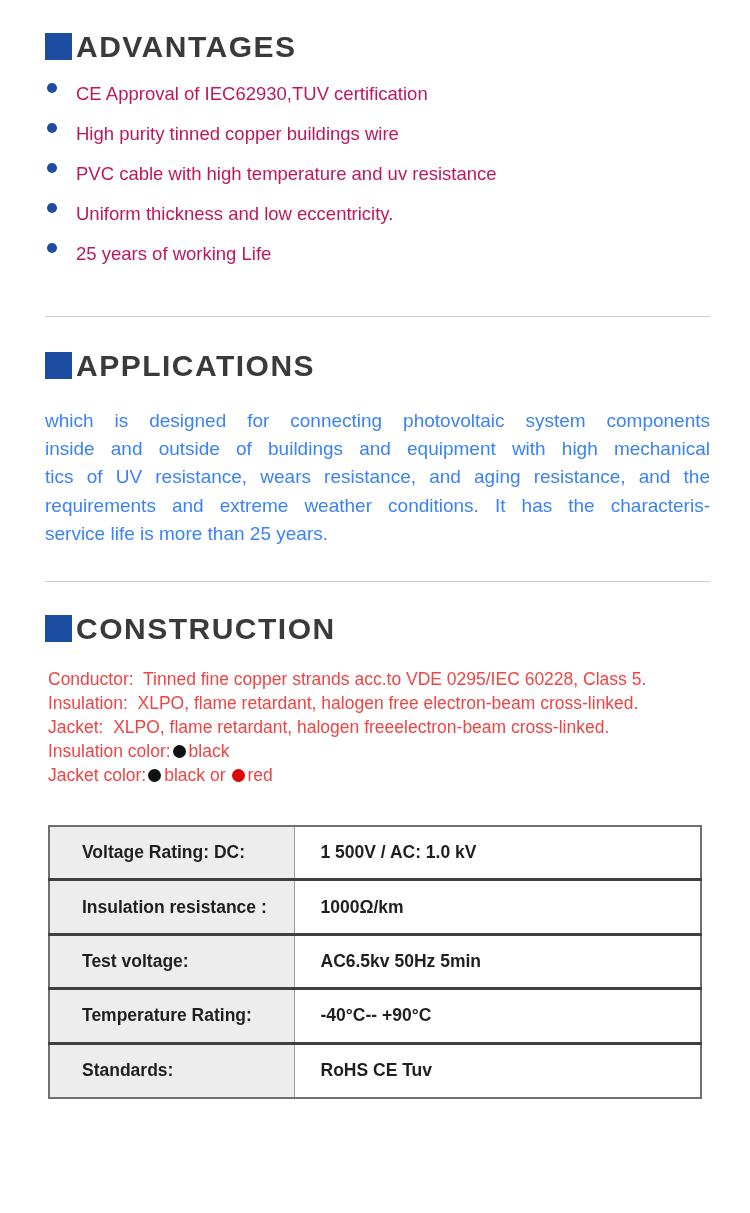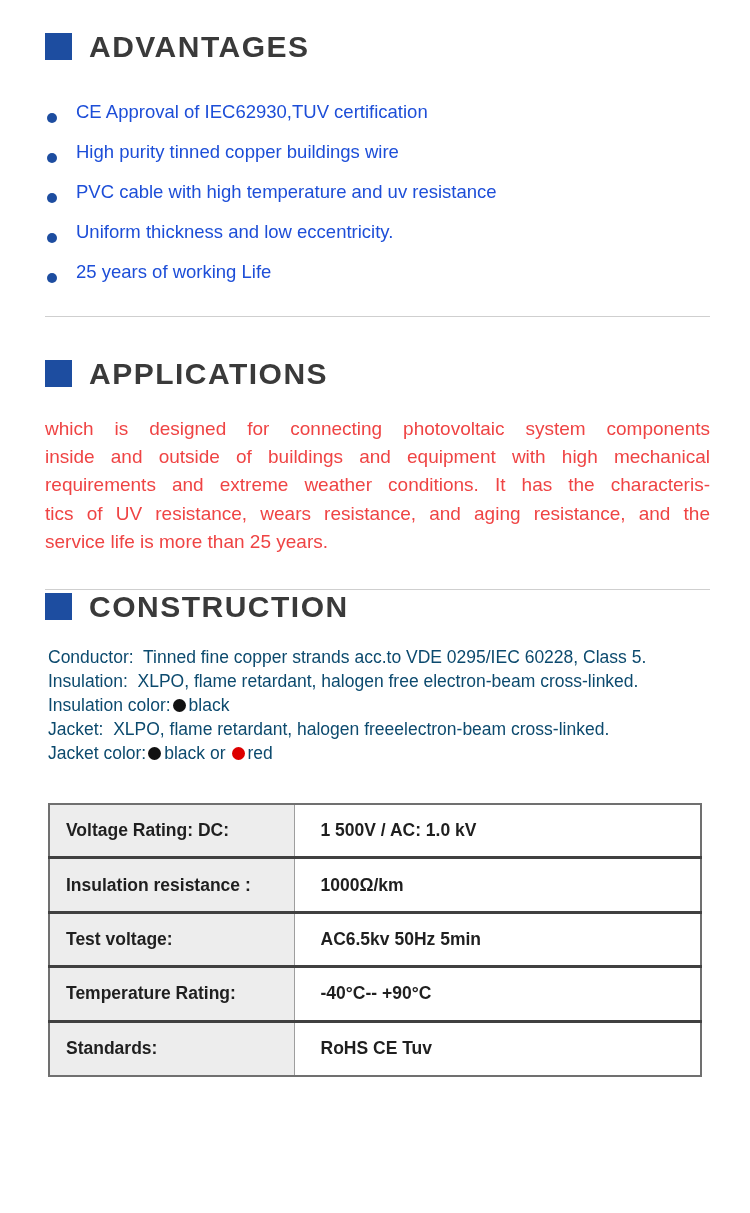--- a/index.html
+++ b/index.html
@@ -8,73 +8,73 @@
     position: relative;
     width: 750px;
     height: 1213px;
     background: #ffffff;
     font-family: "Liberation Sans", "DejaVu Sans", sans-serif;
     overflow: hidden;
   }
   .inner { padding: 30px 40px 0 45px; }
 
   
-  .sec-head { display: flex; align-items: center; gap: 17px; }
+  .sec-head { display: flex; align-items: center; gap: 4px; }
   .sec-head .sq {
     width: 27px; height: 27px;
     background: #1d4da0;
     flex: 0 0 auto;
   }
   .sec-head h1 {
     font-size: 30px;
     font-weight: 800;
     letter-spacing: 1.5px;
     color: #3a3a3a;
     line-height: 1;
     padding-top: 2px;
   }
 
   
   .adv-list { list-style: none; margin-top: 21px; }
   .adv-list li {
-    display: flex; align-items: flex-end;
+    display: flex; align-items: flex-start;
     height: 40px;
     font-size: 18.5px;
-    color: #1d4ed8;
+    color: #be185d;
   }
   .adv-list .dot {
     width: 10px; height: 10px; border-radius: 50%;
     background: #1d4da0;
     margin: 0 19px 0 2px;
     flex: 0 0 auto;
   }
 
   .divider {
     border: none;
     border-top: 1px solid #cfcfcf;
     margin: 33px 0 0 0;
   }
 
   
   .para { margin-top: 26px; }
   .para .pline {
     font-size: 19px;
     line-height: 28.2px;
-    color: #ef4444;
+    color: #3b82f6;
     text-align: justify;
     text-align-last: justify;
   }
   .para .pline.last { text-align-last: left; }
 
   
   .cons { margin-top: 24px; margin-left: 3px; }
   .cons .cline {
     font-size: 17.5px;
     line-height: 23.9px;
-    color: #0c4a6e;
+    color: #ef4444;
     white-space: pre-wrap;
   }
   .cdot {
     display: inline-block;
     width: 13px; height: 13px; border-radius: 50%;
     vertical-align: -1px;
     margin: 0 3px 0 2px;
   }
 
   
@@ -90,21 +90,21 @@
     font-size: 17.5px;
     font-weight: bold;
     color: #1f1f1f;
     border-top: 3px solid #404040;
     vertical-align: middle;
   }
   .spec-table tr:first-child td { border-top: none; }
   .spec-table td.lbl {
     width: 245px;
     background: #ededed;
-    padding-left: 16px;
+    padding-left: 32px;
     border-right: 1px solid #9e9e9e;
   }
   .spec-table td.val {
     background: #ffffff;
     padding-left: 26px;
     border-radius: 21px;
   }
 </style>
 </head>
 <body>
@@ -136,46 +136,46 @@
         </li>
         <li>
           <span class="dot"></span>
           <span>25 years of working Life</span>
         </li>
       </ul>
     </section>
 
     <hr class="divider">
 
-    <section style="margin-top:40px;">
+    <section style="margin-top:32px;">
       <div class="sec-head">
         <span class="sq"></span>
         <h1>APPLICATIONS</h1>
       </div>
       <div class="para">
         <div class="pline">which is designed for connecting photovoltaic system components</div>
         <div class="pline">inside and outside of buildings and equipment with high mechanical</div>
+        <div class="pline">tics of UV resistance, wears resistance, and aging resistance, and the</div>
         <div class="pline">requirements and extreme weather conditions. It has the characteris-</div>
-        <div class="pline">tics of UV resistance, wears resistance, and aging resistance, and the</div>
         <div class="pline last">service life is more than 25 years.</div>
       </div>
     </section>
 
     <hr class="divider">
 
-    <section style="">
+    <section style="margin-top:30px;">
       <div class="sec-head">
         <span class="sq"></span>
         <h1>CONSTRUCTION</h1>
       </div>
       <div class="cons">
         <div class="cline">Conductor:  Tinned fine copper strands acc.to VDE 0295/IEC 60228, Class 5.</div>
         <div class="cline">Insulation:  XLPO, flame retardant, halogen free electron-beam cross-linked.</div>
+        <div class="cline">Jacket:  XLPO, flame retardant, halogen freeelectron-beam cross-linked.</div>
         <div class="cline"><span>Insulation color:</span><span class="cdot" style="background-color: rgb(17, 17, 17);"></span><span>black</span></div>
-        <div class="cline">Jacket:  XLPO, flame retardant, halogen freeelectron-beam cross-linked.</div>
         <div class="cline"><span>Jacket color:</span><span class="cdot" style="background-color: rgb(17, 17, 17);"></span><span>black or</span><span class="cdot" style="margin-left: 6px; background-color: rgb(221, 0, 0);"></span><span>red</span></div>
       </div>
     </section>
 
     <table class="spec-table">
       <tbody>
         <tr>
           <td class="lbl">Voltage Rating: DC:</td>
           <td class="val">1 500V / AC: 1.0 kV</td>
         </tr>

